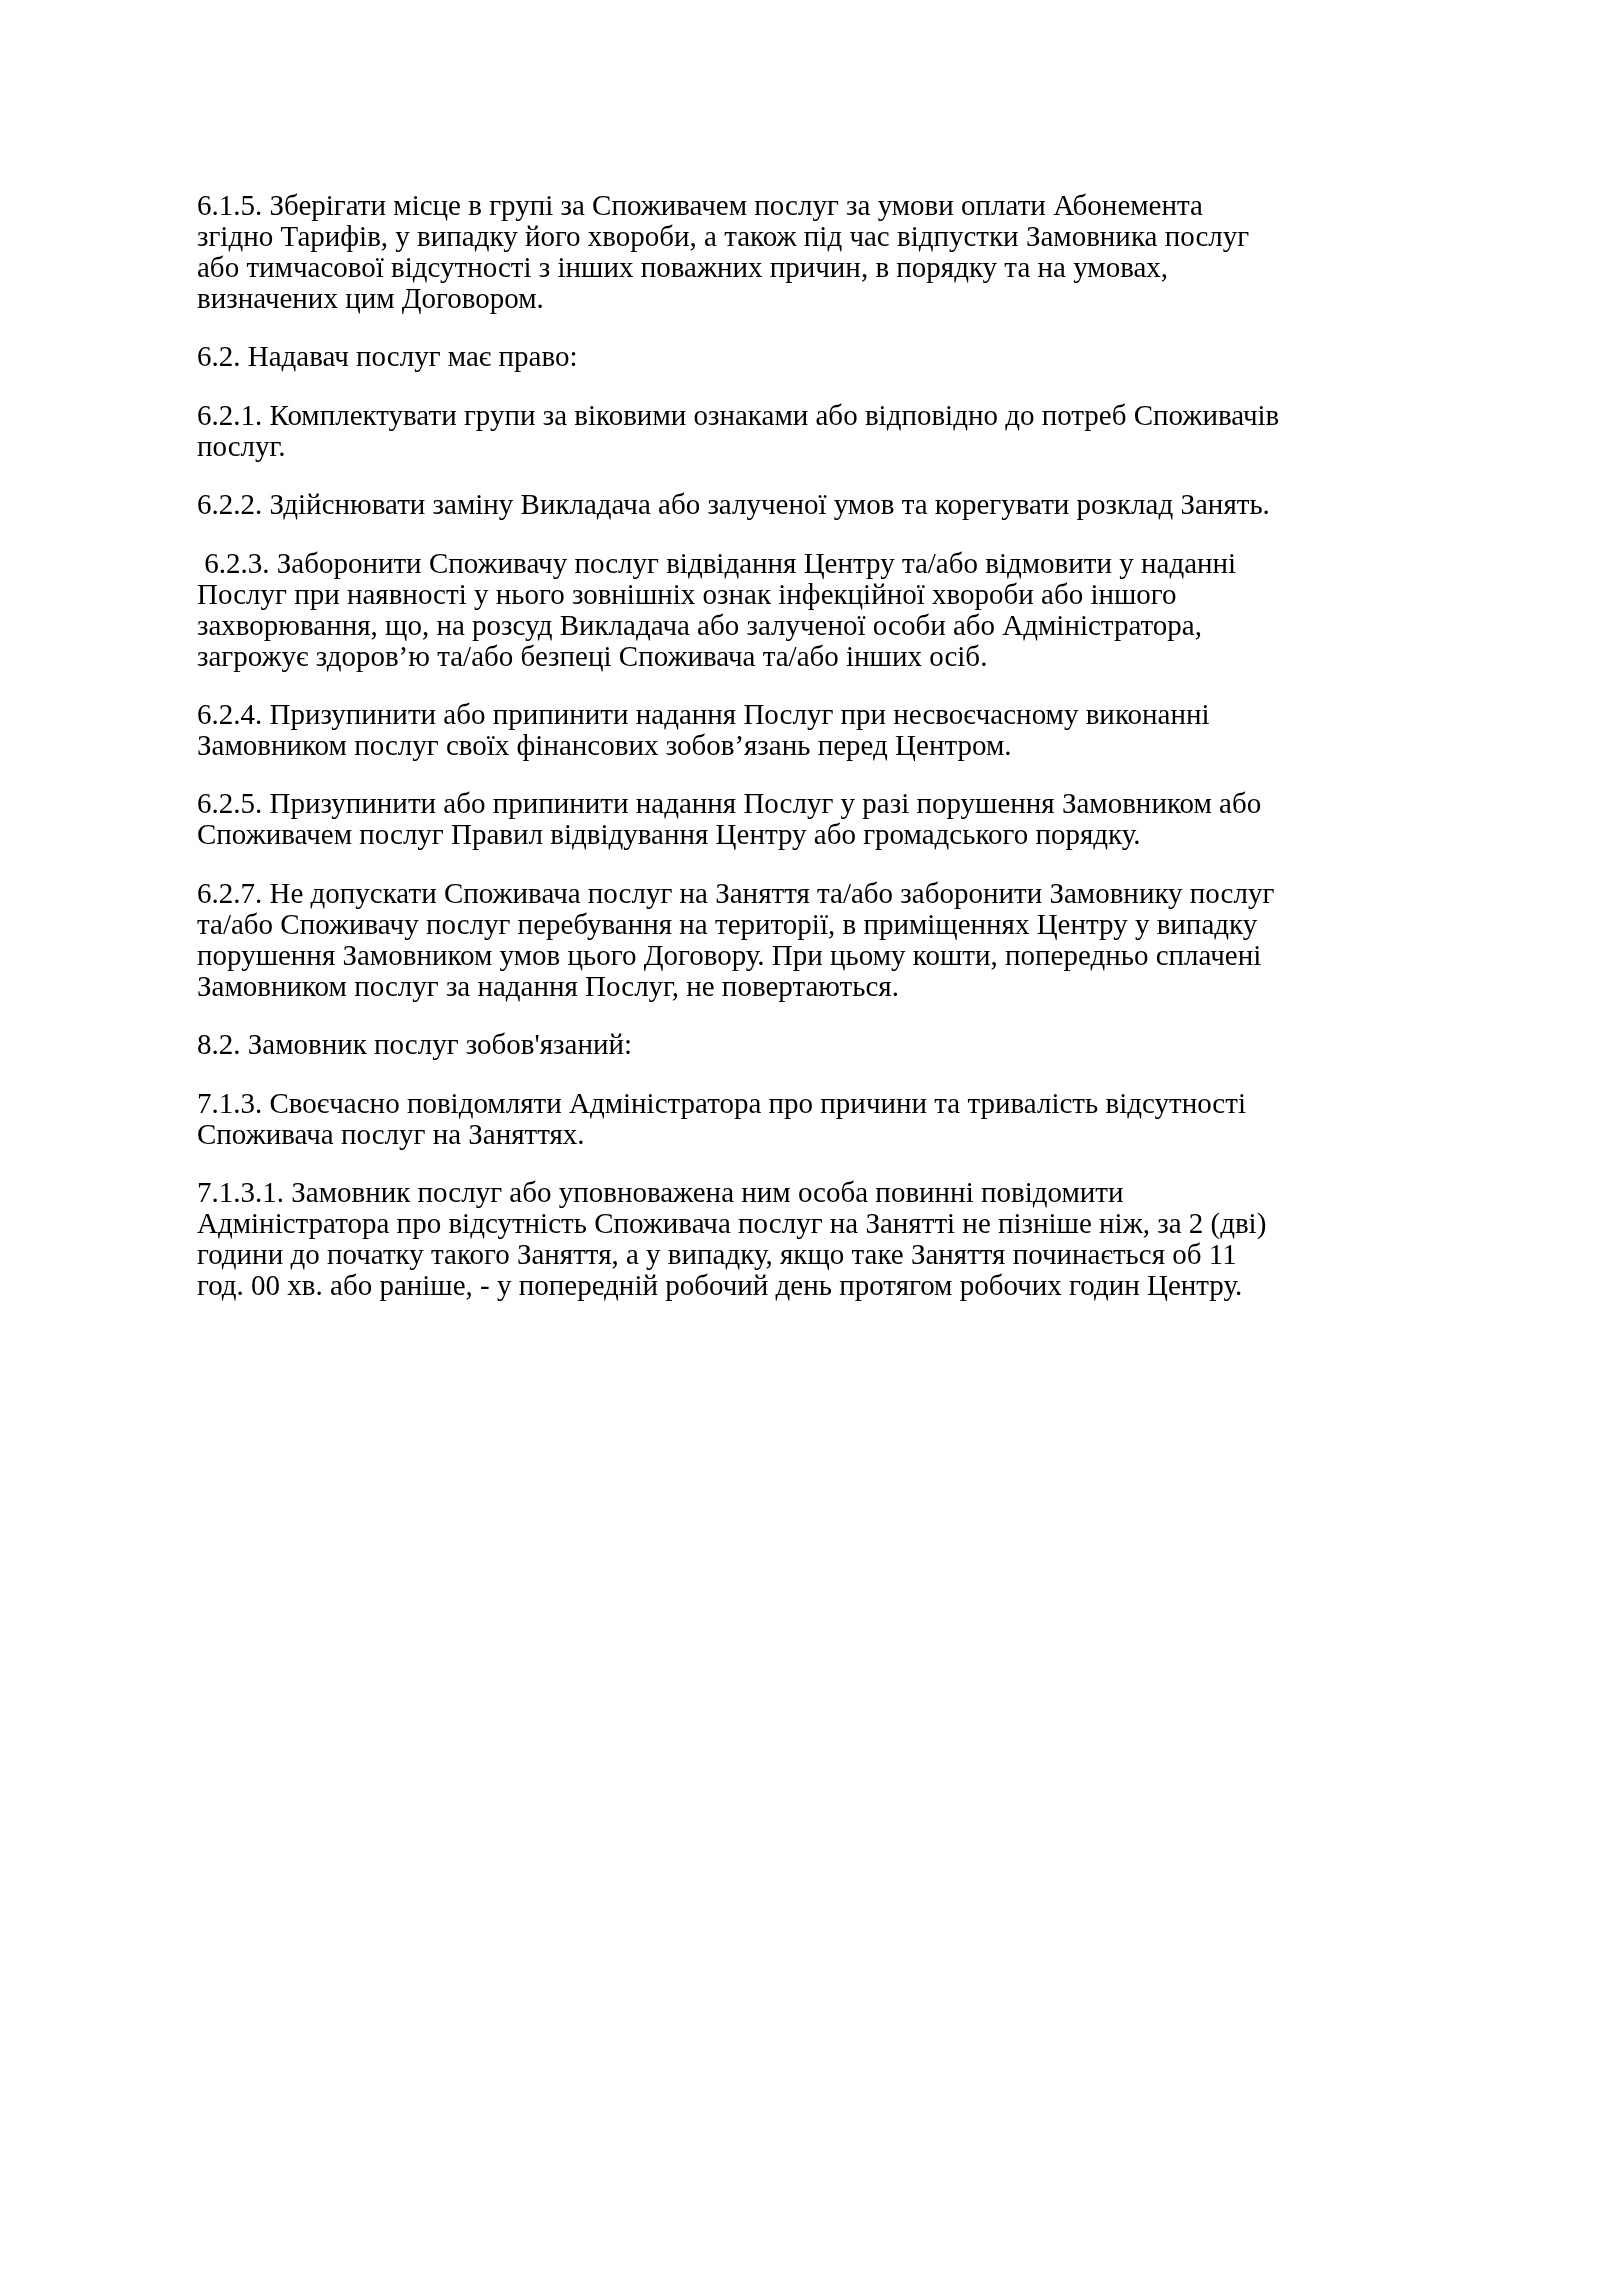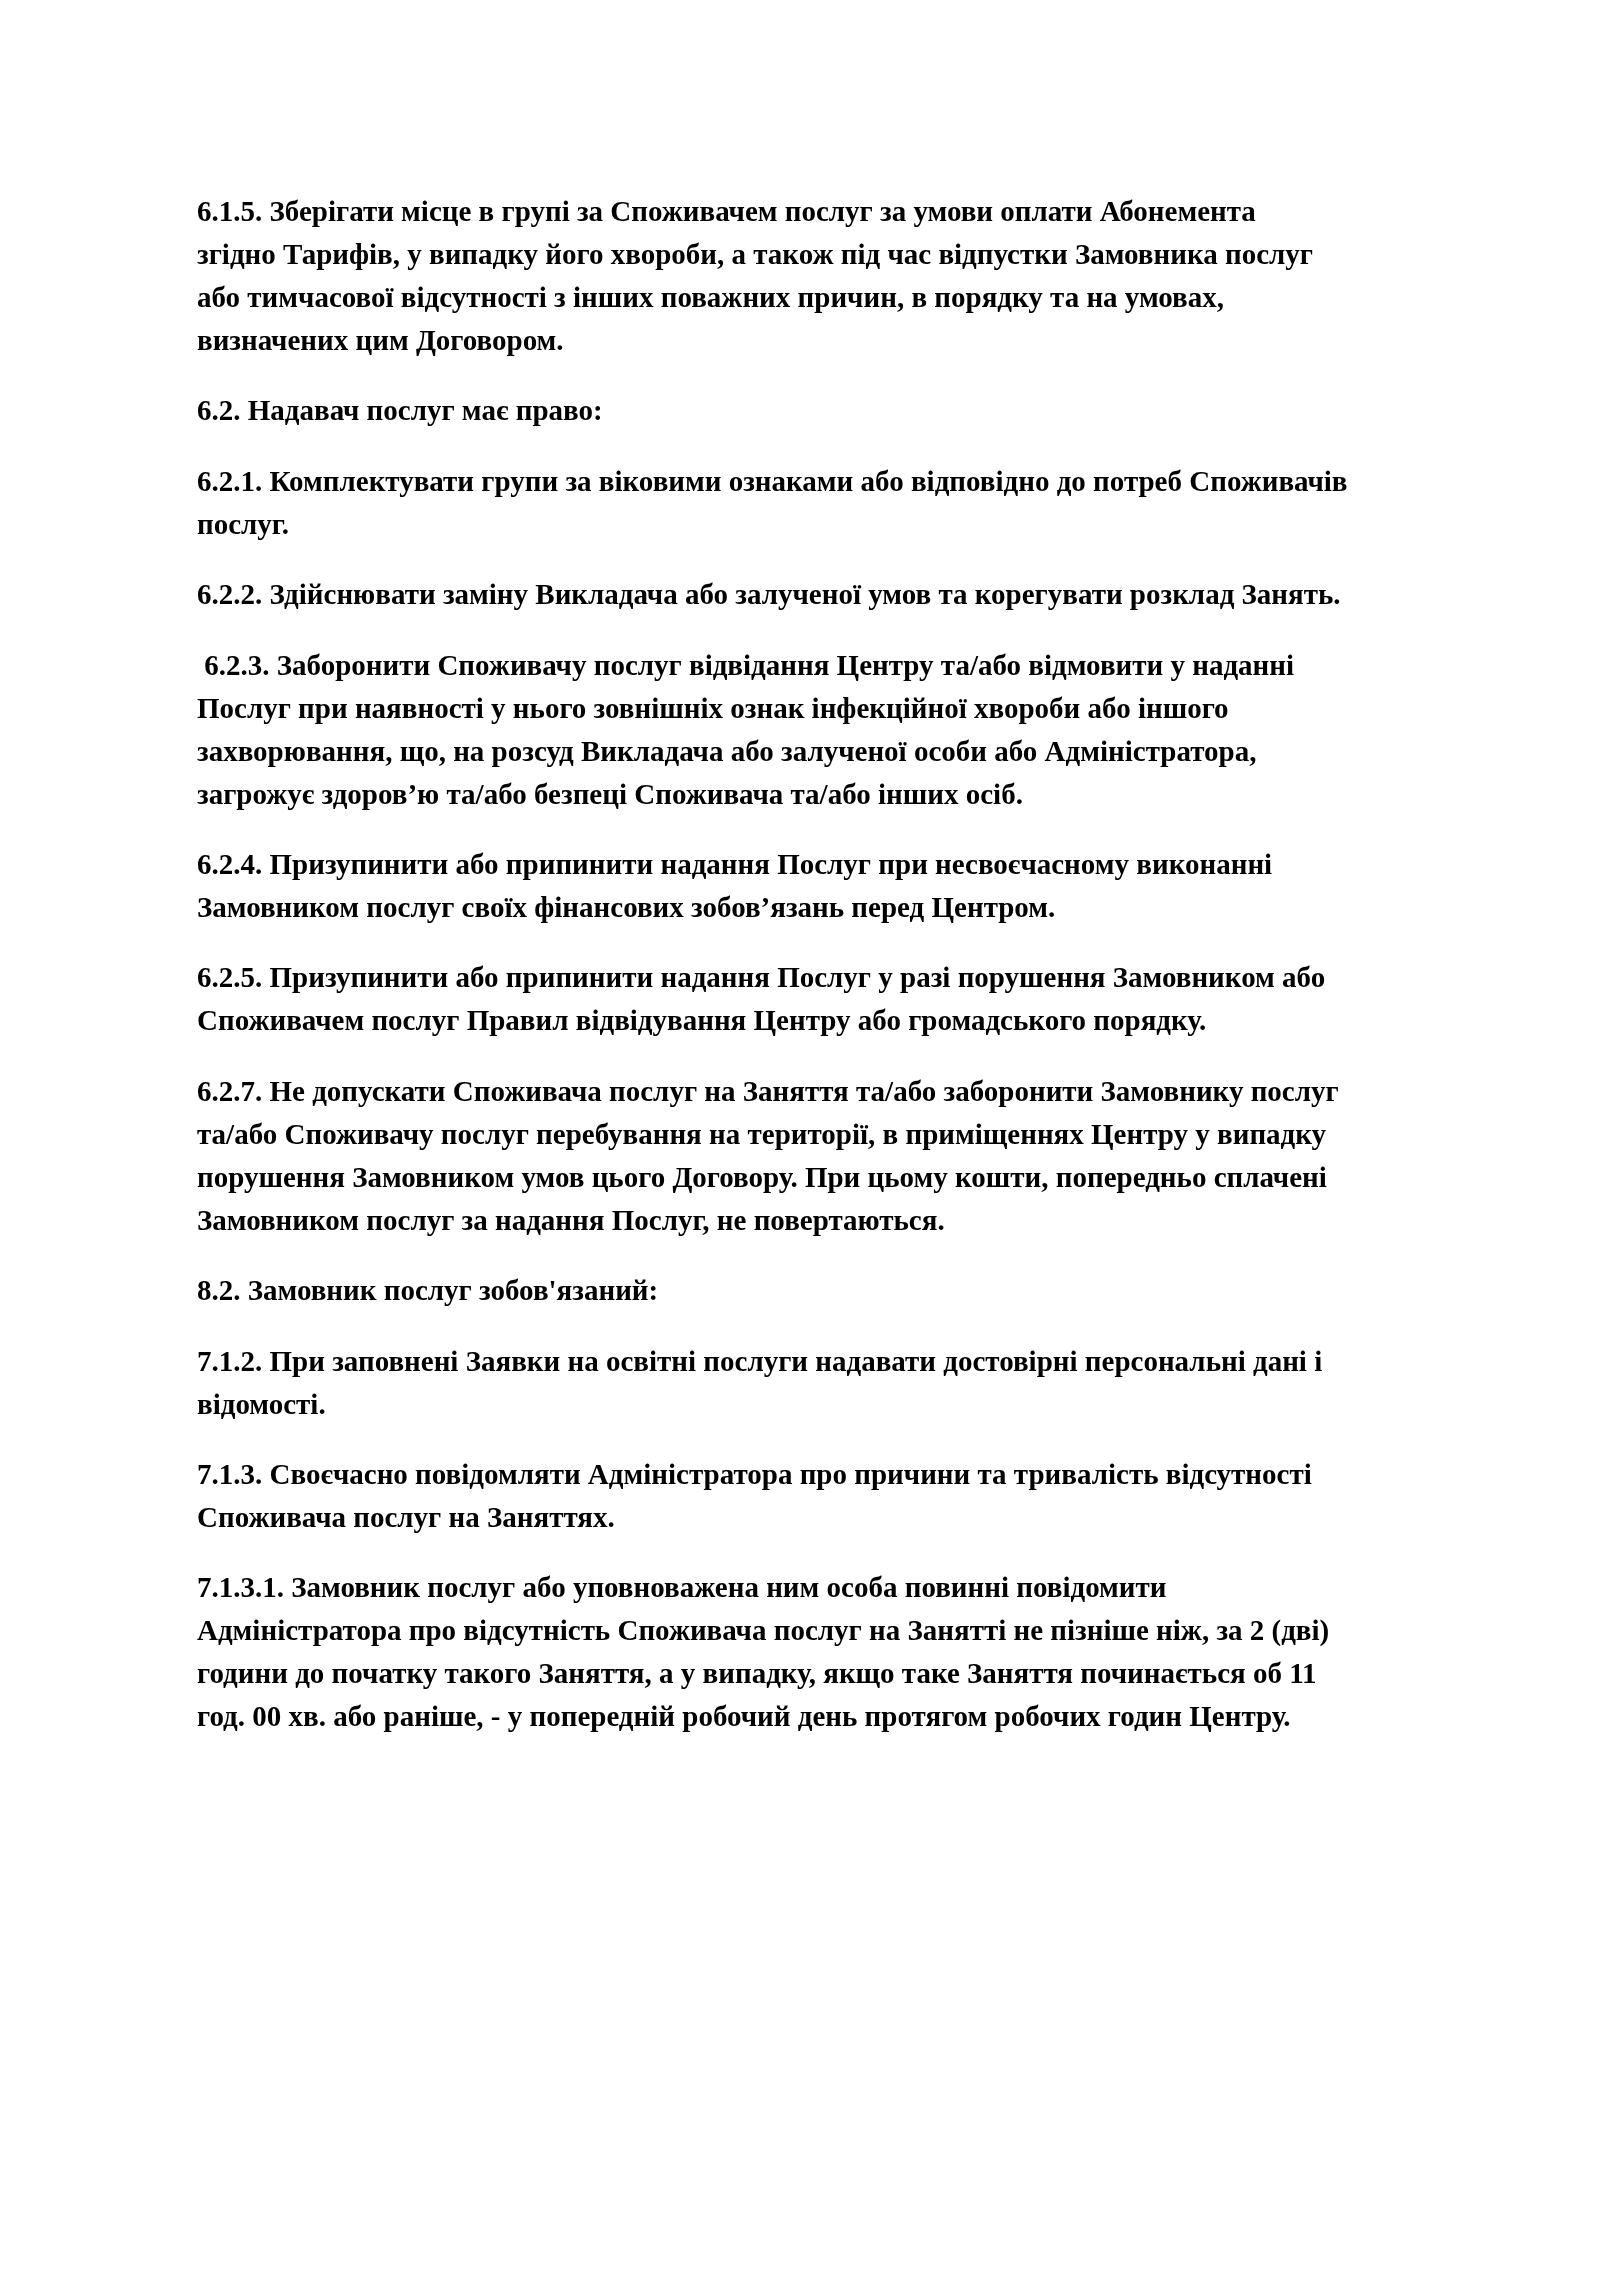--- a/index.html
+++ b/index.html
@@ -20,24 +20,23 @@
     width: 1621px;
     height: 2292px;
     background: #ffffff;
     box-sizing: border-box;
     padding: 190px 0 0 197px;
   }
   .doc-text p {
     margin: 0 0 27.4px 0;
     font-family: "Liberation Serif", "DejaVu Serif", serif;
     font-size: 29px;
-    line-height: 43px;
+    line-height: 31px;
     color: #000000;
     white-space: pre; 
-    font-weight: bold;
   }
 </style>
 </head>
 <body>
 
 <div class="page">
   <div class="doc-text">
     <p>6.1.5. Зберігати місце в групі за Споживачем послуг за умови оплати Абонемента
 згідно Тарифів, у випадку його хвороби, а також під час відпустки Замовника послуг
 або тимчасової відсутності з інших поважних причин, в порядку та на умовах,
@@ -52,22 +51,20 @@
 загрожує здоров’ю та/або безпеці Споживача та/або інших осіб.</p>
     <p>6.2.4. Призупинити або припинити надання Послуг при несвоєчасному виконанні
 Замовником послуг своїх фінансових зобов’язань перед Центром.</p>
     <p>6.2.5. Призупинити або припинити надання Послуг у разі порушення Замовником або
 Споживачем послуг Правил відвідування Центру або громадського порядку.</p>
     <p>6.2.7. Не допускати Споживача послуг на Заняття та/або заборонити Замовнику послуг
 та/або Споживачу послуг перебування на території, в приміщеннях Центру у випадку
 порушення Замовником умов цього Договору. При цьому кошти, попередньо сплачені
 Замовником послуг за надання Послуг, не повертаються.</p>
     <p>8.2. Замовник послуг зобов'язаний:</p>
-    <p>7.1.2. При заповнені Заявки на освітні послуги надавати достовірні персональні дані і
-відомості.</p>
     <p>7.1.3. Своєчасно повідомляти Адміністратора про причини та тривалість відсутності
 Споживача послуг на Заняттях.</p>
     <p>7.1.3.1. Замовник послуг або уповноважена ним особа повинні повідомити
 Адміністратора про відсутність Споживача послуг на Занятті не пізніше ніж, за 2 (дві)
 години до початку такого Заняття, а у випадку, якщо таке Заняття починається об 11
 год. 00 хв. або раніше, - у попередній робочий день протягом робочих годин Центру.</p>
   </div>
 </div>
 
 

